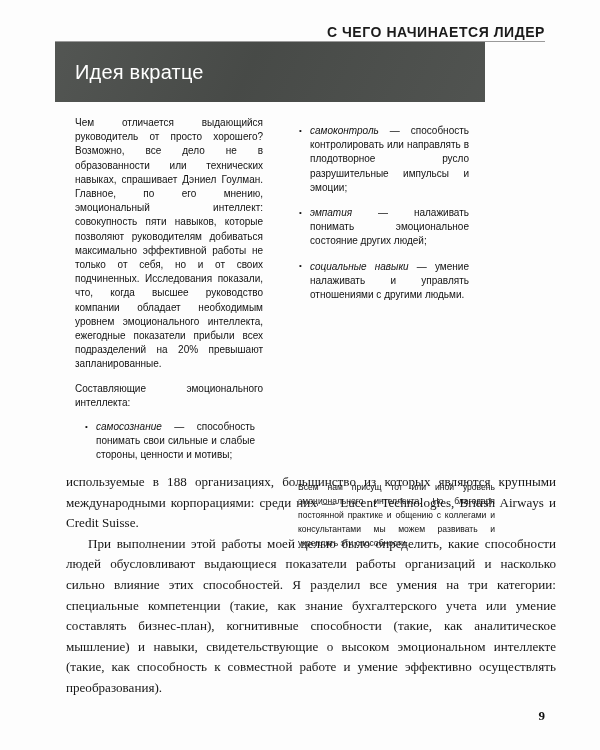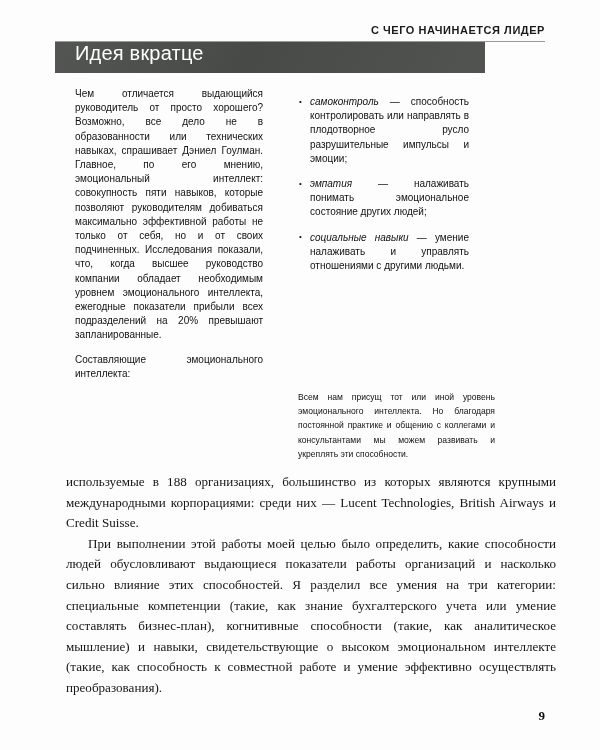--- a/index.html
+++ b/index.html
@@ -22,21 +22,21 @@
     background: #fdfdfd;
   }
 
   
   .running-head {
     position: absolute;
     top: 24px;
     right: 55px;
     font-family: "Liberation Sans", sans-serif;
     font-weight: bold;
-    font-size: 11px;
+    font-size: 14px;
     letter-spacing: 0.55px;
     color: #1b1b1b;
     text-transform: uppercase;
     white-space: nowrap;
     margin-left: 40px;
   }
   .head-rule {
     position: absolute;
     top: 41px;
     left: 55px;
@@ -46,25 +46,26 @@
   }
 
   
   .sidebar-box {
     position: absolute;
     left: 55px;
     top: 42px;
     width: 430px;
   }
   .sidebar-banner {
-    height: 31px;
+    height: 60px;
     background: #4b4e4b;
     background-image:
       linear-gradient(115deg, rgba(255,255,255,0.045) 0%, rgba(0,0,0,0.05) 45%, rgba(255,255,255,0.03) 100%);
     display: flex;
+    align-items: center;
     padding-left: 20px;
     box-sizing: border-box;
   }
   .sidebar-title {
     font-family: "Liberation Sans", sans-serif;
     font-size: 20px;
     color: #ffffff;
     letter-spacing: 0.2px;
     font-weight: normal;
   }
@@ -164,20 +165,23 @@
 
     <div class="sidebar-banner">
       <span class="sidebar-title">Идея вкратце</span>
     </div>
 
     <div class="sidebar-cols">
 
       <div class="sb-col">
         <p>Чем отличается выдающийся руководитель от просто хорошего? Возможно, все дело не в образованности или технических навыках, спрашивает Дэниел Гоулман. Главное, по его мнению, эмоциональный интеллект: совокупность пяти навыков, которые позволяют руководителям добиваться максимально эффективной работы не только от себя, но и от своих подчиненных. Исследования показали, что, когда высшее руководство компании обладает необходимым уровнем эмоционального интеллекта, ежегодные показатели прибыли всех подразделений на 20% превышают запланированные.</p>
         <p>Составляющие эмоционального интеллекта:</p>
+        <ul class="sb-list">
+          <li><span class="term">самосознание</span><span> — способность понимать свои сильные и слабые стороны, ценности и мотивы;</span></li>
+        </ul>
       </div>
 
       <div class="sb-col">
         <ul class="sb-list">
           <li><span class="term">самоконтроль</span><span> — способность контролировать или направлять в плодотворное русло разрушительные импульсы и эмоции;</span></li>
           <li><span class="term">эмпатия</span><span> — налаживать понимать эмоциональное состояние других людей;</span></li>
           <li><span class="term">социальные навыки</span><span> — умение налаживать и управлять отношениями с другими людьми.</span></li>
         </ul>
       </div>
 

